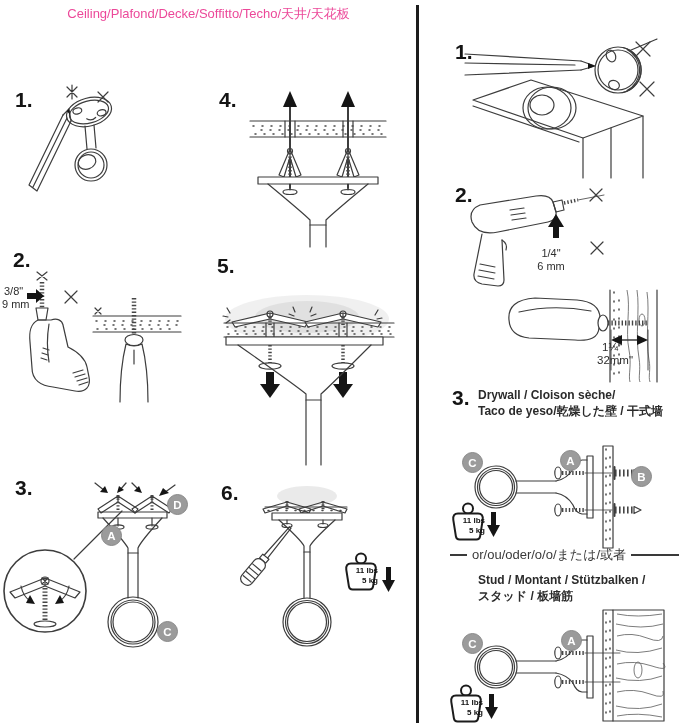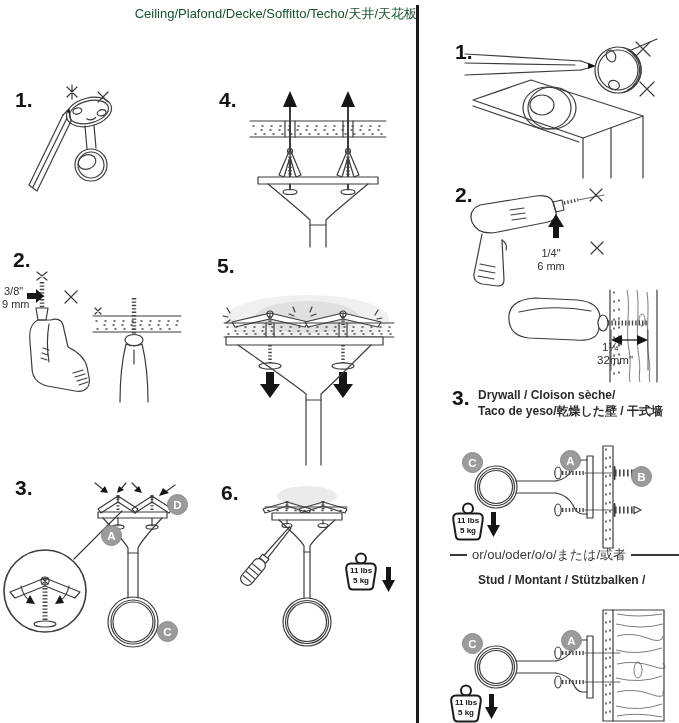--- a/index.html
+++ b/index.html
@@ -1,19 +1,19 @@
 <!DOCTYPE html>
 <html><head>
 <meta charset="utf-8">
 <style>
   html,body{margin:0;padding:0;background:#fff}
   .page{position:relative;width:679px;height:723px;background:#fff;overflow:hidden;
         font-family:"Liberation Sans","DejaVu Sans",sans-serif;color:#222}
   .divider{position:absolute;left:416px;top:5px;width:3px;height:718px;background:#1c1c1c}
-  .hdr{position:absolute;top:5px;font-size:13px;color:#14532d;text-align:right;white-space:nowrap}
+  .hdr{position:absolute;top:5px;font-size:13px;color:#ec4899;text-align:center;white-space:nowrap}
   .hdr.left{left:0;width:417px}
   .hdr.right{left:420px;width:259px}
   .num{position:absolute;font-weight:bold;font-size:21px;color:#141414}
   .badge{position:absolute;width:21px;height:21px;border-radius:50%;background:#9b9b9b;
          color:#fff;font-weight:bold;font-size:11.5px;display:flex;align-items:center;
          justify-content:center;border:1px solid #8a8a8a;box-sizing:border-box}
   .dim{position:absolute;font-size:11px;color:#2e2e2e;white-space:nowrap}
   .dim.ctr{text-align:center}
   .mlines{position:absolute;font-size:12px;font-weight:bold;color:#2b2b2b;line-height:16px;white-space:nowrap}
   .or-row{position:absolute;left:450px;top:546px;width:229px;display:flex;align-items:center;gap:5px}
@@ -22,21 +22,21 @@
   .art{position:absolute;overflow:visible}
   .ln{stroke:#3d3d3d;fill:none;stroke-width:1.2;stroke-linecap:round;stroke-linejoin:round}
   .lnf{stroke:#3d3d3d;fill:#fff;stroke-width:1.2;stroke-linejoin:round}
   .fl{fill:#151515;stroke:none}
   .dots{stroke:#4a4a4a;stroke-width:1.5;stroke-dasharray:1 8;fill:none;stroke-linecap:round}
   .rib2{stroke:#454545;stroke-width:4;stroke-dasharray:1.4 2;fill:none}
   .rib3{stroke:#454545;stroke-width:7;stroke-dasharray:1.6 2.4;fill:none}
   .grain{stroke:#5a5a5a;stroke-width:.8;fill:none}
   .weight{position:absolute;width:34px;height:40px}
   .weight svg{position:absolute;left:0;top:0}
-  .weight span{position:absolute;left:0;width:100%;text-align:center;font-size:8px;
+  .weight span{position:absolute;left:0;width:100%;text-align:right;font-size:8px;
                font-weight:bold;color:#111}
   .wt-lbs{top:14px}.wt-kg{top:24px}
   .warr{position:absolute;overflow:visible}
 </style>
 </head>
 <body>
 
 <div class="page">
 
   <div class="hdr left">Ceiling/Plafond/Decke/Soffitto/Techo/天井/天花板</div>
@@ -339,20 +339,21 @@
   </svg>
 
   <div class="or-row">
     <span class="or-line" style="width:17px"></span>
     <span class="or-text">or/ou/oder/o/o/または/或者</span>
     <span class="or-line" style="flex:1"></span>
   </div>
 
   <div class="mlines" style="left:478px;top:572px">
     <div>Stud / Montant / Stützbalken /</div>
+    <div>スタッド / 板墙筋</div>
   </div>
 
   <svg class="art" style="left:452px;top:608px" width="227" height="115" viewBox="0 0 227 115">
     <circle class="ln" cx="44" cy="59" r="21"></circle>
     <circle class="ln" cx="44" cy="59" r="18.5"></circle>
     <circle class="ln" cx="44" cy="59" r="16.5"></circle>
     <path class="ln" d="M64,53 L104,53 M64,65 L104,65"></path>
     <path class="ln" d="M104,53 Q115,51 121,41 Q124,33 130,32 L135,32 M104,65 Q115,67 121,75 Q124,83 130,84 L135,84"></path>
     <rect class="ln" x="135" y="28" width="6" height="62"></rect>
     <ellipse class="ln" cx="106" cy="45" rx="3.2" ry="6"></ellipse>

